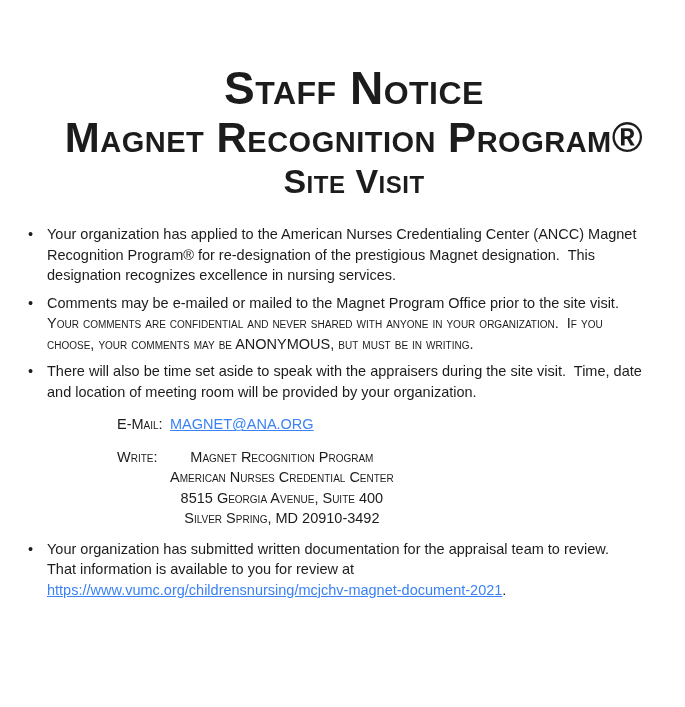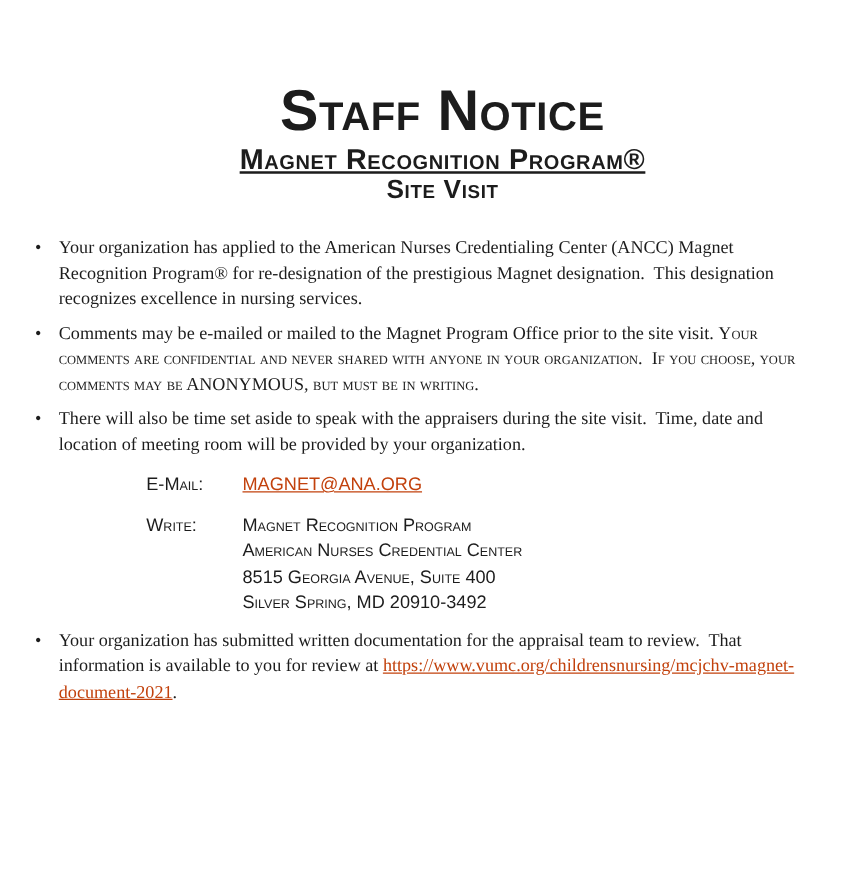--- a/index.html
+++ b/index.html
@@ -22,58 +22,57 @@
   }
   
   .head { text-align: center; margin: 0 0 24px 0; }
   .h-line {
     font-variant: small-caps;
     font-weight: bold;
     margin: 0;
     letter-spacing: 0.5px;
   }
   .h1 { font-size: 46px; line-height: 1.14; }
-  .h2 { font-size: 23px; line-height: 1.13; text-decoration: underline; }
-  .h3 { font-size: 21px; line-height: 1.13; }
+  .h2 { font-size: 42px; line-height: 1.13; }
+  .h3 { font-size: 34px; line-height: 1.13; }
   
   .b {
     position: relative;
     margin: 0 0 7px 0;
     line-height: 20.5px;
     max-width: 596px;
-    font-family: Liberation Serif, serif;
   }
   .b::before {
     content: "\2022";
     position: absolute;
     left: -19px;
     top: 0;
     font-size: 14.5px;
     color: #1c1c1c;
   }
   .seg { white-space: pre-wrap; }
   .sc  { font-variant: small-caps; }
   .bu  { font-weight: bold; text-decoration: underline; }
   .bold { font-weight: bold; }
   .link {
-    color: #c2410c;
+    color: #3b82f6;
     text-decoration: underline;
     cursor: pointer;
     white-space: pre-wrap;
     word-break: break-word;
   }
   
   .contact { margin: 12px 0 10px 70px; }
-  .crow { display: flex; align-items: flex-start; line-height: 20.5px; gap: 24px; }
+  .crow { display: flex; align-items: flex-start; line-height: 20.5px; }
   .crow.write { margin-top: 12px; }
   .clabel {
     flex: 0 0 53px;
     font-variant: small-caps;
   }
-  .addr div { line-height: 20.5px; }
+  .addr div { line-height: 20.5px; text-align: center; }
   .b.last { margin-top: 0; }
 </style>
 </head>
 <body>
 
 <div class="doc">
 
   <div class="head">
     <div class="h-line h1">Staff Notice</div>
     <div class="h-line h2">Magnet Recognition Program®</div>

